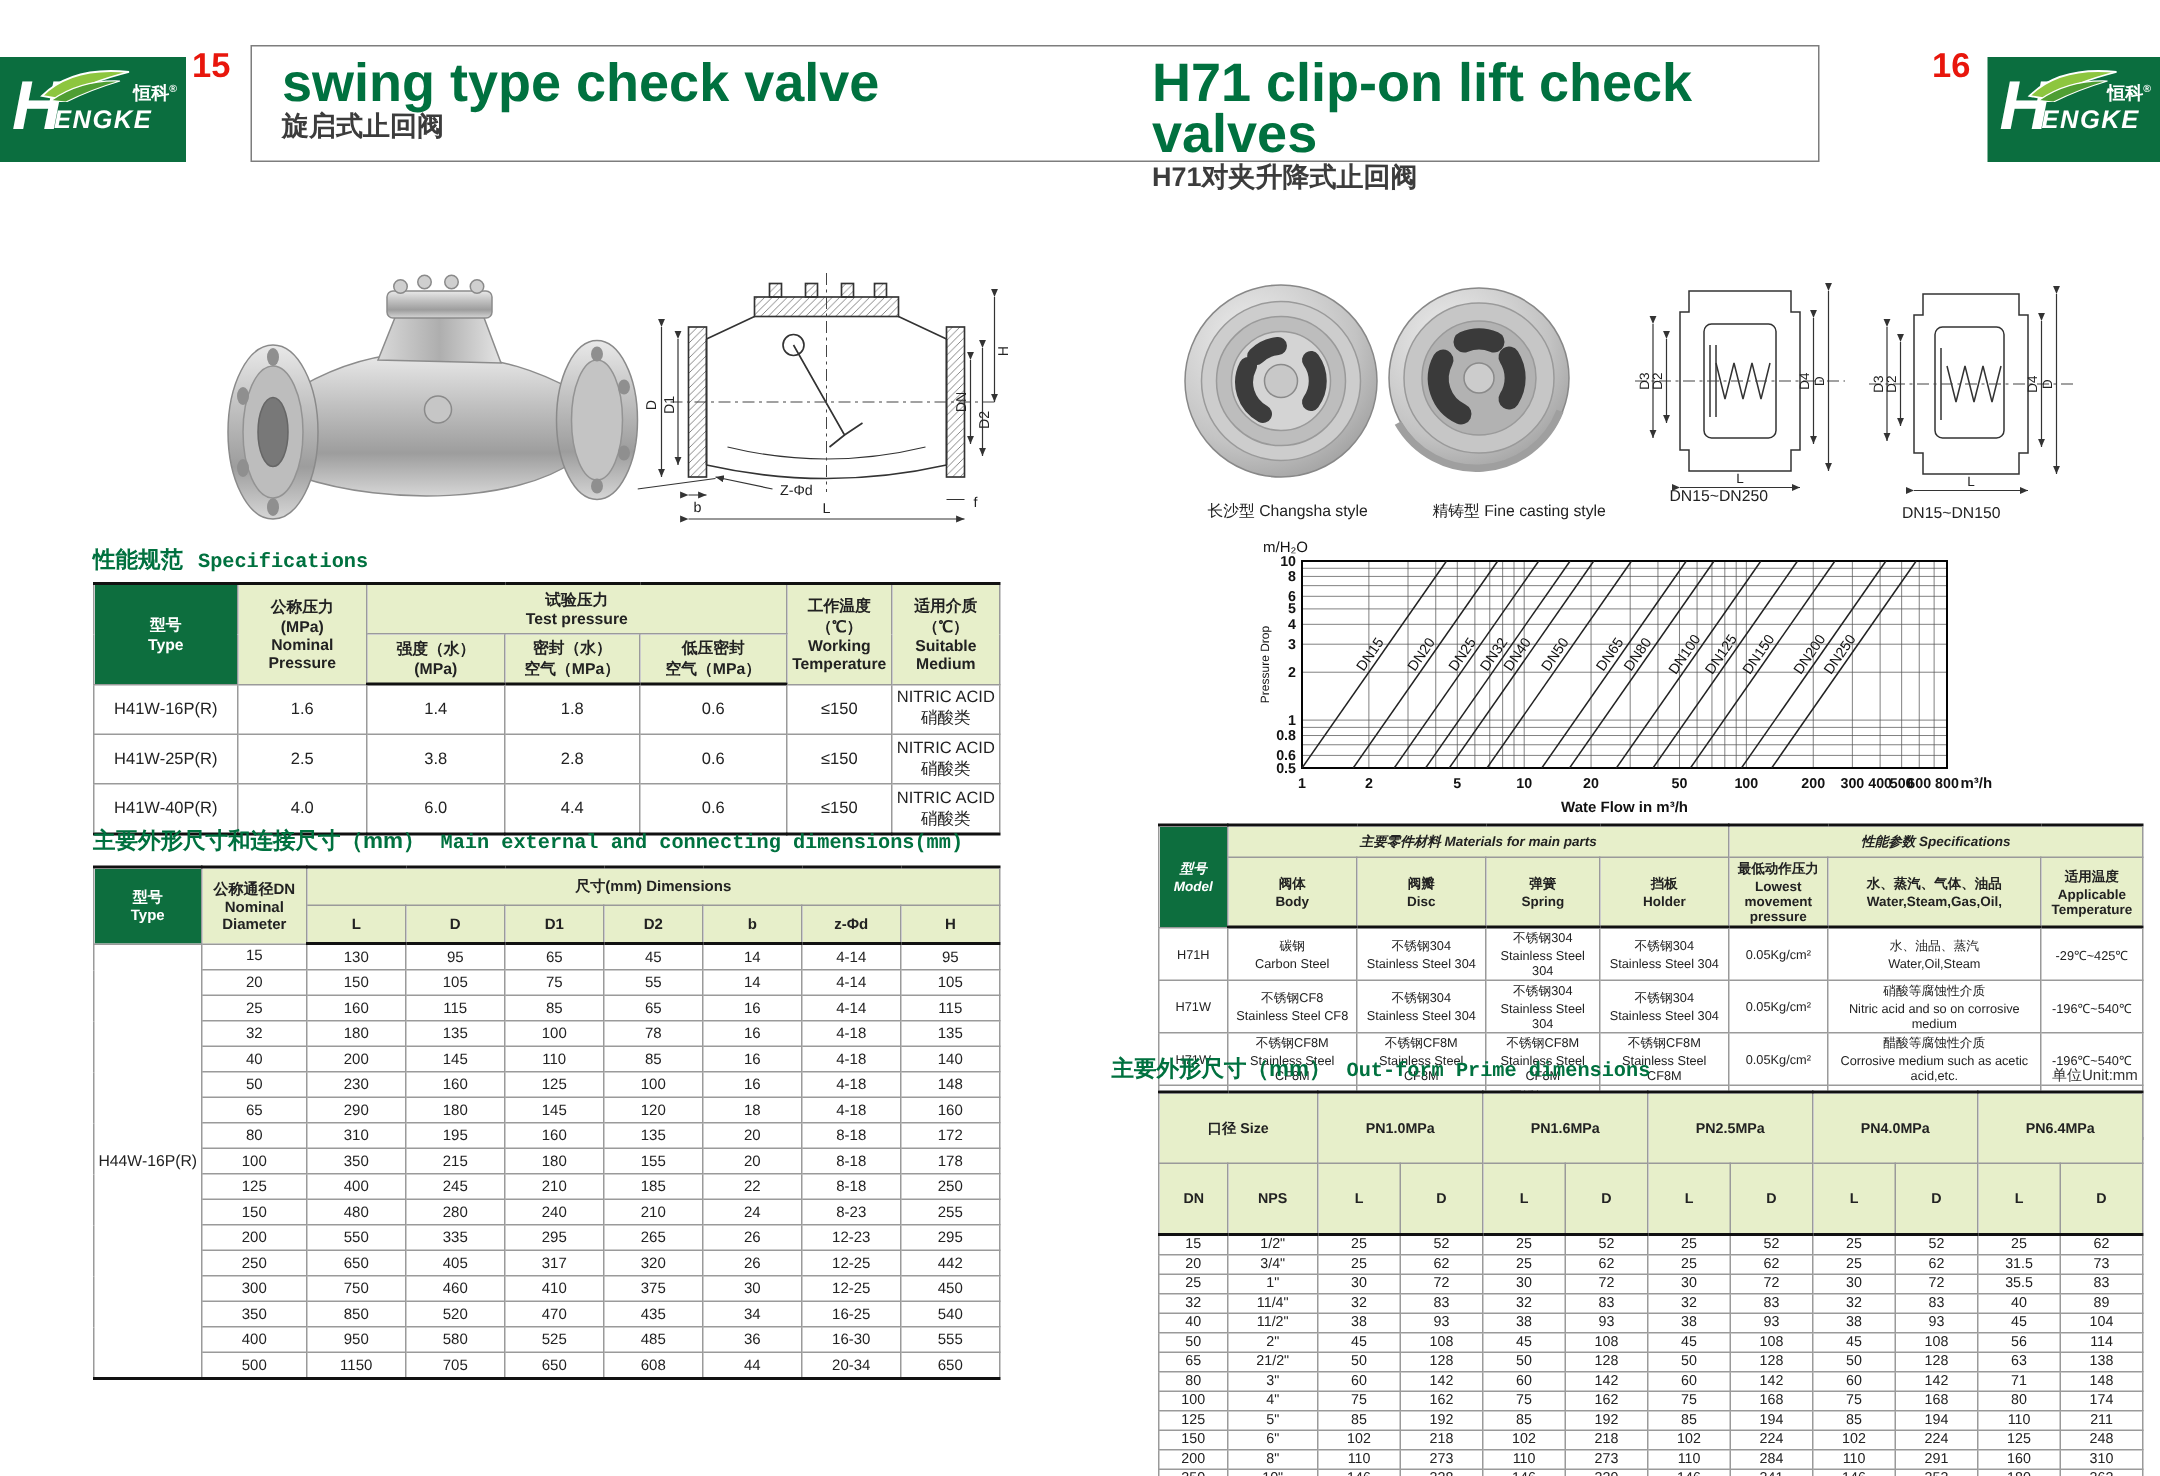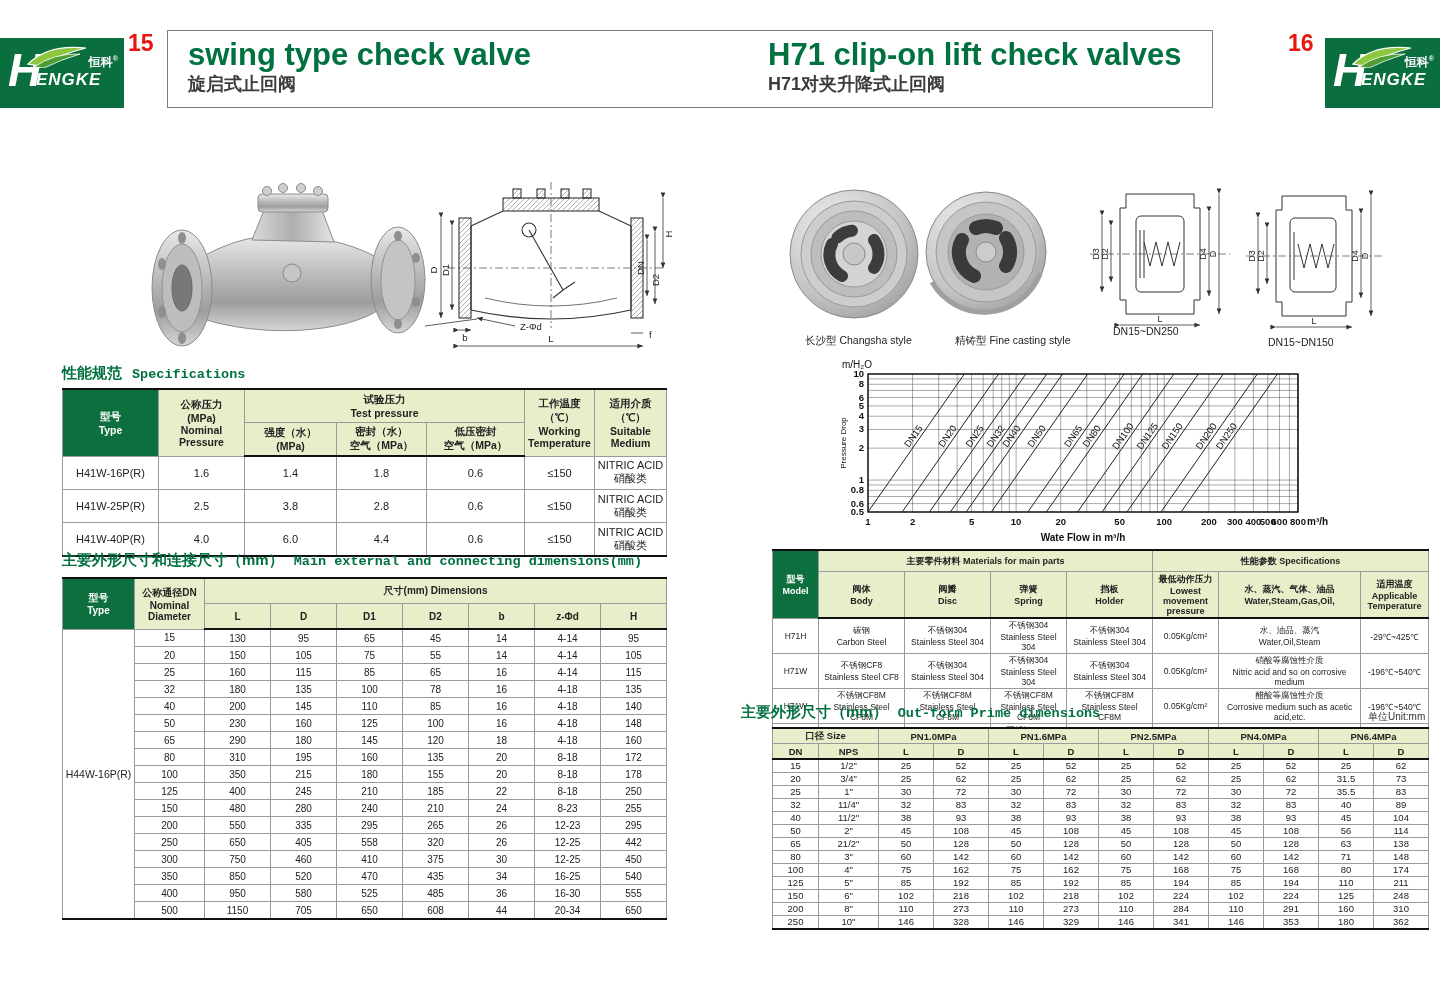--- a/index.html
+++ b/index.html
@@ -16,21 +16,21 @@
   .logo-zh{position:absolute;right:6px;top:16px;color:#fff;font-size:12px;font-weight:bold;}
   .logo-reg{font-size:7px;vertical-align:super;}
   .logo-en{position:absolute;left:36px;top:32px;color:#fff;font-style:italic;font-weight:900;font-size:17px;letter-spacing:1px;}
   .page-num{position:absolute;top:30px;font-weight:900;font-size:23px;color:#e8160c;}
   .page-num.left{left:128px;}
   .page-num.right{left:1288px;}
   .title-band{position:absolute;left:167px;top:30px;width:1044px;height:76px;border:1px solid #7d7d7d;background:#fff;}
   .title-group{position:absolute;top:7px;}
   .title-group.lft{left:20px;}
   .title-group.rgt{left:600px;}
-  .title-en{font-weight:900;font-size:31px;color:#00713f;line-height:34px;}
+  .title-en{font-weight:900;font-size:36px;color:#00713f;line-height:34px;}
   .title-zh{font-size:18px;color:#3c3c3c;line-height:24px;font-weight:bold;}
 
   
   .sec-title{position:absolute;color:#00713f;font-weight:bold;white-space:nowrap;}
   .sec-title .zh{font-size:15px;margin-right:10px;}
   .sec-title .en{font-size:13.5px;font-family:Liberation Mono, monospace;}
   .unit-note{position:absolute;font-size:10px;color:#333;}
 
   
   table{border-collapse:collapse;table-layout:fixed;position:absolute;background:#fff;
@@ -42,25 +42,25 @@
   .dk{background:#0d6e3e;color:#fff;font-weight:bold;}
   .lt{background:#e7efca;color:#222;font-weight:bold;}
   .tbl-spec{left:62px;top:388px;width:604px;font-size:11px;}
   .tbl-spec th{font-size:10.5px;height:30px;}
   .tbl-spec td{height:30px;}
   .tbl-dim{left:62px;top:577px;width:604px;font-size:10px;}
   .tbl-dim th{font-size:10px;height:22px;}
   .tbl-dim td{height:16px;padding:0 2px;}
   .tbl-materials{left:772px;top:549px;width:656px;font-size:8.5px;}
   .tbl-materials th{font-size:9px;}
-  .tbl-materials thead tr:first-child th{height:18px;}
+  .tbl-materials thead tr:first-child th{height:18px;font-style:italic;}
   .tbl-materials thead tr:last-child th{height:32px;}
   .tbl-materials td{height:24px;font-size:8.5px;}
   .tbl-outform{left:772px;top:727px;width:656px;font-size:9.5px;}
-  .tbl-outform th{font-size:9.5px;height:14px;padding:0;text-align:center;}
+  .tbl-outform th{font-size:9.5px;height:14px;padding:16px;text-align:center;}
   .tbl-outform td{height:12px;padding:0;line-height:1.2;}
   .rowspan-label{background:#fff;font-size:10.5px;}
 
   
   .fig{position:absolute;}
   .caption{position:absolute;font-size:10.5px;color:#222;white-space:nowrap;}
 </style>
 </head>
 <body>
 
@@ -422,21 +422,21 @@
           <td>295</td>
           <td>265</td>
           <td>26</td>
           <td>12-23</td>
           <td>295</td>
         </tr>
         <tr>
           <td>250</td>
           <td>650</td>
           <td>405</td>
-          <td>558</td>
+          <td>317</td>
           <td>320</td>
           <td>26</td>
           <td>12-25</td>
           <td>442</td>
         </tr>
         <tr>
           <td>300</td>
           <td>750</td>
           <td>460</td>
           <td>410</td>

